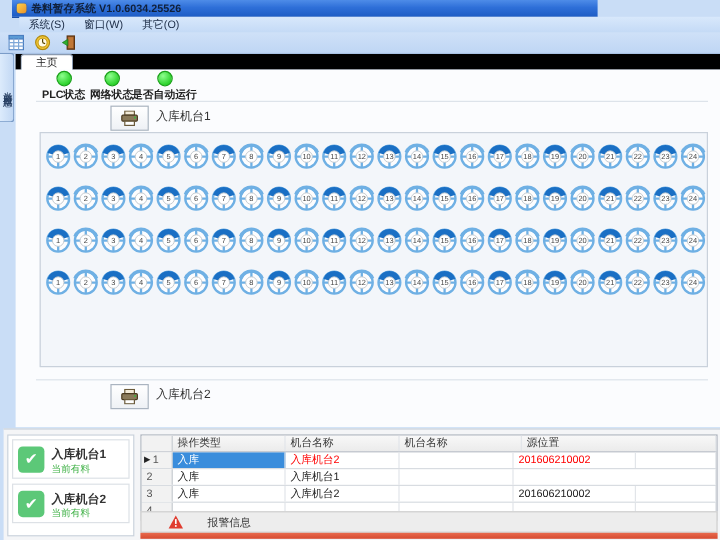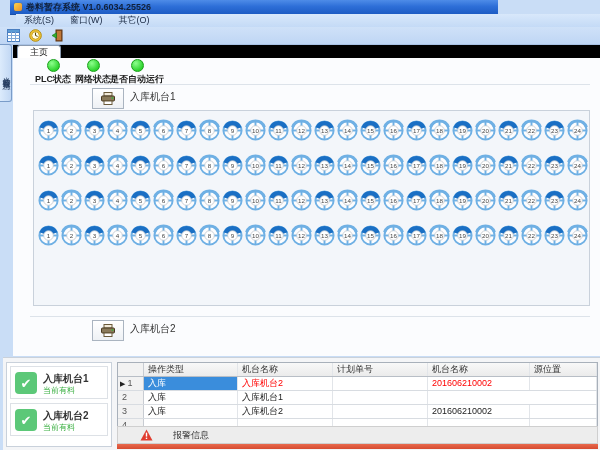--- a/index.html
+++ b/index.html
@@ -1030,21 +1030,20 @@
           <div class="t">入库机台2</div>
           <div class="s">当前有料</div>
         </div>
       </div>
 
     <div class="grid" id="opsgrid">
         <div class="g-row header">
           <div class="g-cell g-rowhead"></div>
           <div class="g-cell c1">操作类型</div>
           <div class="g-cell c2">机台名称</div>
-          <div class="g-cell c3">计划单号</div>
           <div class="g-cell c4">机台名称</div>
           <div class="g-cell c5">源位置</div>
         </div>
         <div class="g-row">
           <div class="g-cell g-rowhead">
             <span class="arrow">▶</span>
             <span>1</span>
           </div>
           <div class="g-cell c1 sel">入库</div>
           <div class="g-cell c2 redtxt">入库机台2</div>

